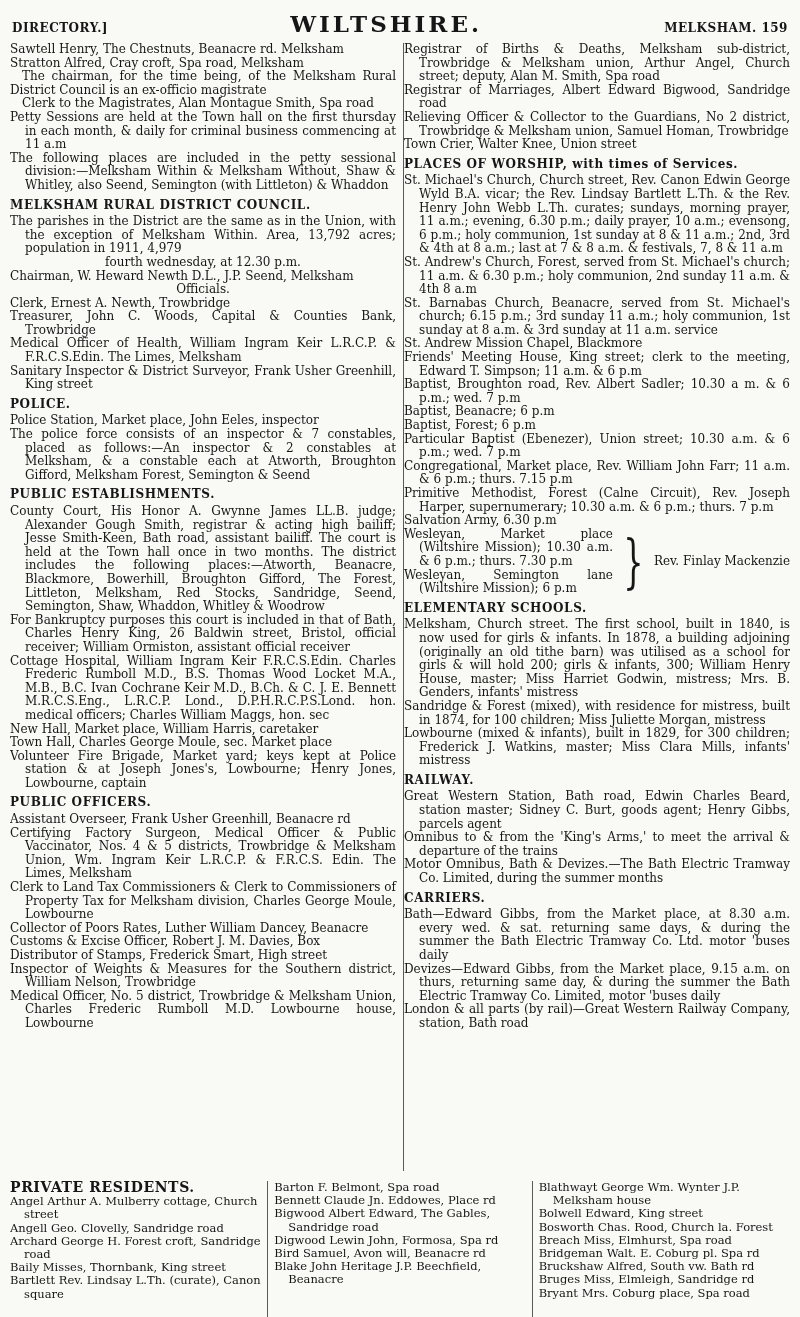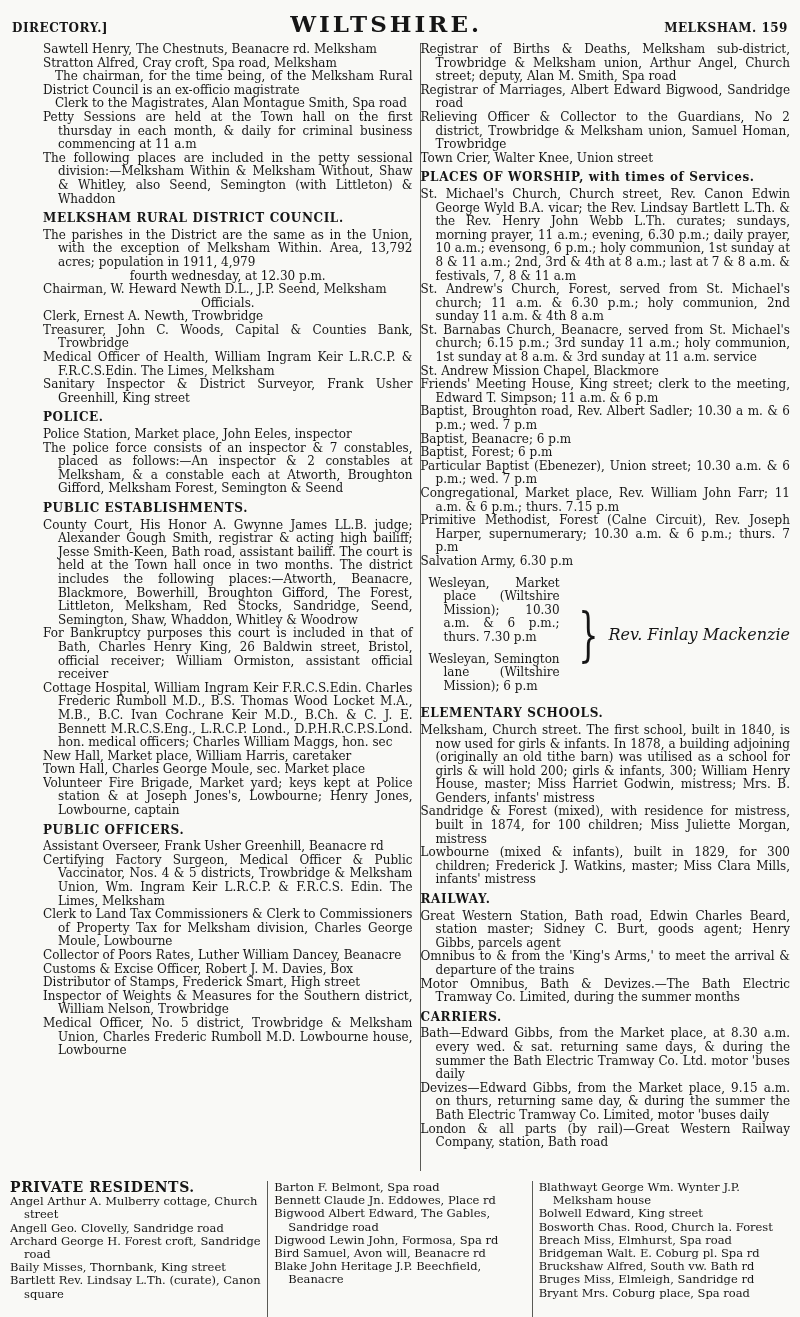--- a/index.html
+++ b/index.html
@@ -29,42 +29,42 @@
     height: 1128px;
     overflow: hidden;
   }
   .col {
     width: 50%;
     font-size: 12px;
     line-height: 13.6px;
     text-align: justify;
     overflow: hidden;
   }
-  .col-left  { padding-right: 7px; margin-left: 33px; }
+  .col-left  { padding-right: 7px; }
   .col-right { border-left: 1px solid #5a5a55; }
 
   .col p { margin: 0; }
   .b-entry   { padding-left: 15px; text-indent: -15px; }
   .b-para    { text-indent: 12px; }
   .b-center  { text-align: center; }
   .b-heading {
     text-align: left; font-weight: bold; letter-spacing: .6px;
     margin: 6px 0 3px 0 !important; text-indent: 0;
   }
 
   
   .brace-block { display: flex; align-items: center; margin: 0; }
   .brace-lines { width: 56%; }
-  .brace-lines p { margin: 8px; }
+  .brace-lines p { margin: 0; }
   .brace-glyph {
     font-size: 58px; font-weight: 400; line-height: 1;
     transform: scaleX(.55); transform-origin: center;
     margin: 0 2px; flex: 0 0 auto;
   }
-  .brace-label { font-size: 16px; white-space: nowrap; font-style: italic; }
+  .brace-label { font-size: 12px; white-space: nowrap; }
 
   
   .residents {
     display: flex;
     margin-top: 10px;
     height: 152px;
     overflow: hidden;
   }
   .res-col {
     width: 33.33%;

